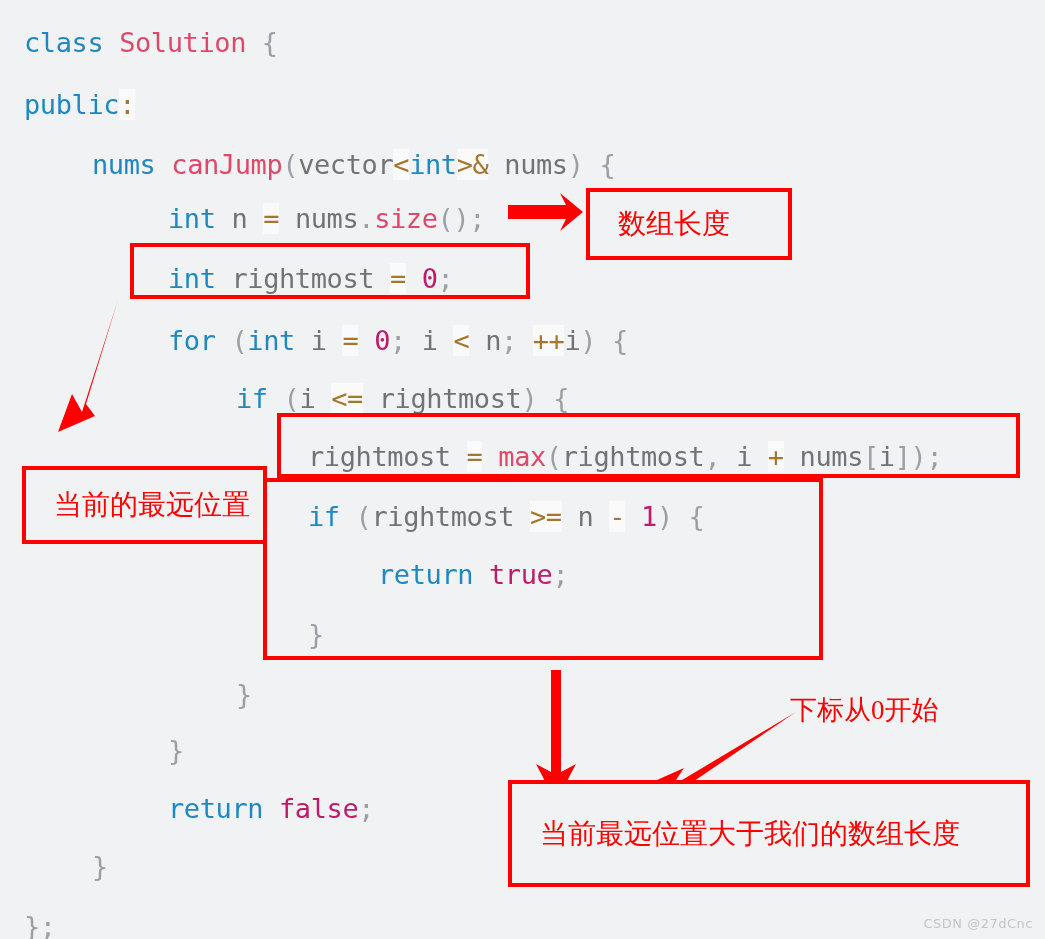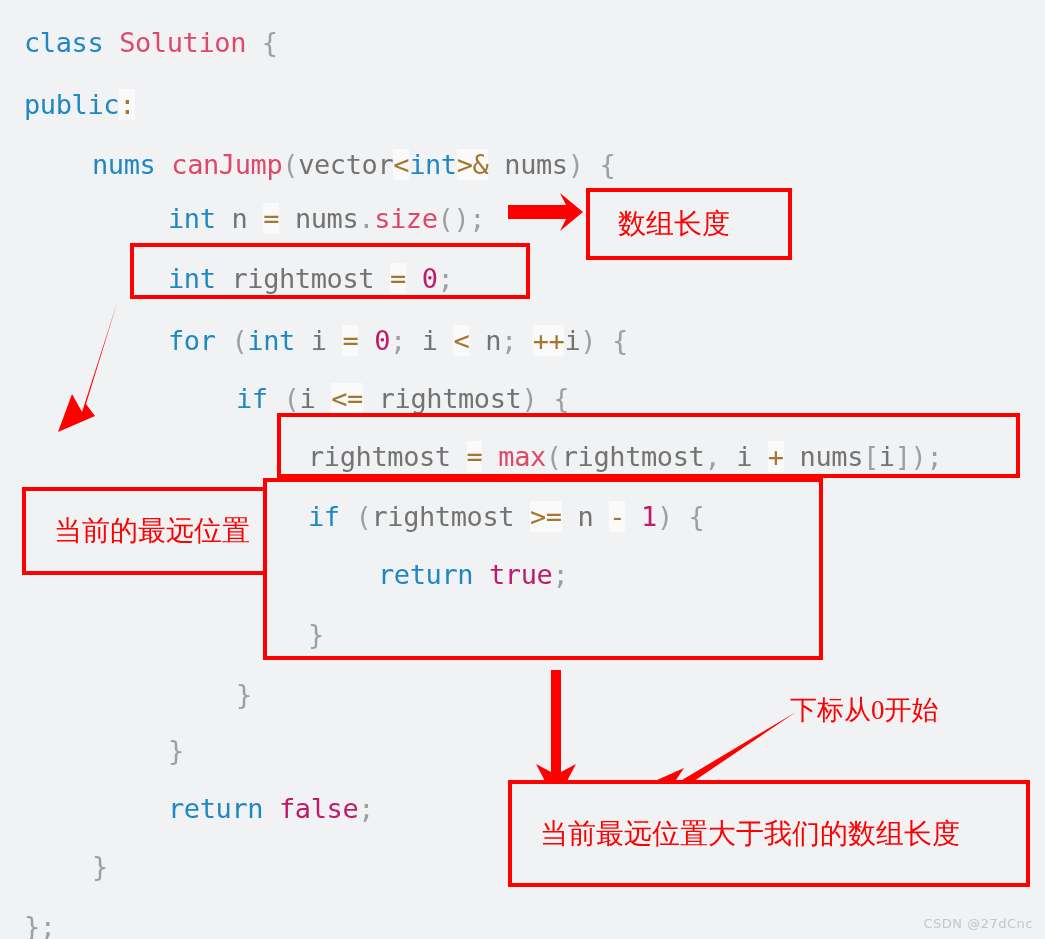--- a/index.html
+++ b/index.html
@@ -156,21 +156,21 @@
 
     <g>
       <polygon points="796,712 672,786 684,768 648,784 664,820 666,800" fill="#fe0000"></polygon>
     </g>
   </svg>
 
   <div class="anno-text-box" style="left:586px;top:188px;width:206px;height:72px">
     <span>数组长度</span>
   </div>
 
-  <div class="anno-text-box" style="left:22px;top:487px;width:245px;height:88px">
+  <div class="anno-text-box" style="left:22px;top:466px;width:245px;height:78px">
     <span>当前的最远位置</span>
   </div>
 
   <div class="anno-text-box" style="left:508px;top:780px;width:522px;height:107px">
     <span>当前最远位置大于我们的数组长度</span>
   </div>
 
   <div class="anno-label" style="left:790px;top:697px">下标从0开始</div>
 
   <div id="watermark">CSDN @27dCnc</div>

